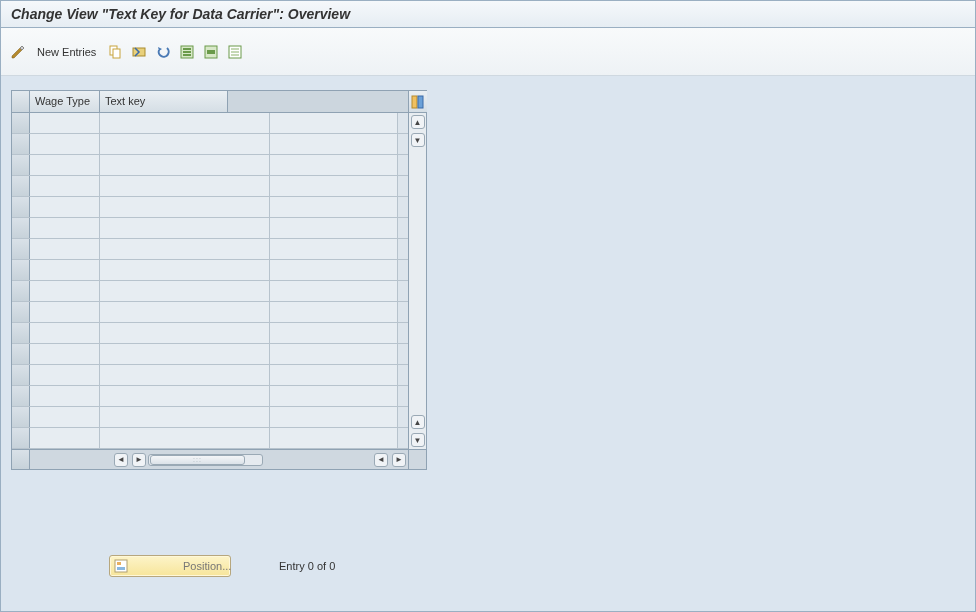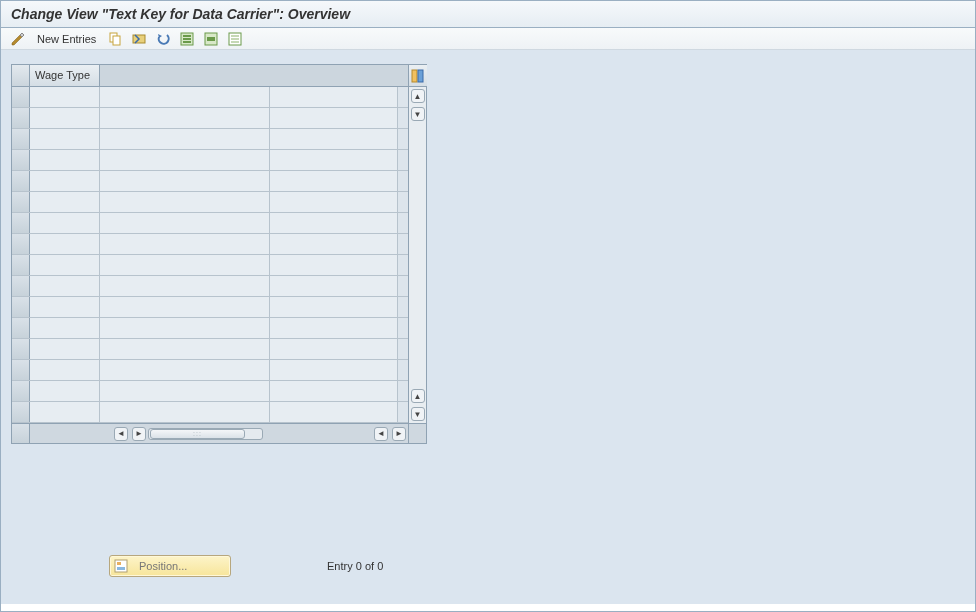--- a/index.html
+++ b/index.html
@@ -22,21 +22,21 @@
       font-weight: bold;
       color: #333;
     }
     .toolbar {
       background: linear-gradient(#f8fafb, #eef2f5);
       border-bottom: 1px solid #cfd8e0;
       padding: 4px 8px;
       display: flex;
       align-items: center;
       gap: 6px;
-      height: 22px;
+      height: 48px;
       position: relative;
     }
     .toolbar .icon {
       width: 18px;
       height: 18px;
       display: inline-flex;
       align-items: center;
       justify-content: center;
       cursor: pointer;
     }
@@ -203,28 +203,29 @@
       background: linear-gradient(#fdf4c9, #f7e59a);
       border: 1px solid #b7a77e;
       border-radius: 3px;
       box-shadow: inset 0 0 0 1px #fff8d8;
       display: flex;
       align-items: center;
       padding: 0 3px;
       font-size: 11px;
       color: #777;
       cursor: pointer;
+      gap: 44px;
     }
     .position-btn .pi {
       width: 16px;
       height: 16px;
       margin-right: 10px;
     }
     .entry-text {
-      margin-left: 96px;
+      margin-left: 48px;
       font-size: 11px;
       color: #333;
     }
   </style>
 </head>
 <body>
 
 <div class="title-bar">Change View "Text Key for Data Carrier": Overview</div>
 
 <div class="toolbar">
@@ -277,20 +278,21 @@
   </span>
 </div>
 
 <div class="content">
   <div class="table-wrapper">
     <div class="table-area">
       <div class="table-main">
         <div class="table-header">
           <div class="th-selector"></div>
           <div class="th c1">Wage Type</div>
+          <div class="th c3">Text key</div>
         </div>
         <div class="table-body" id="table-body">
             <div class="tr">
               <div class="td-selector"></div>
               <div class="td c1"></div>
               <div class="td c2"></div>
               <div class="td c3"></div>
             </div>
             <div class="tr">
               <div class="td-selector"></div>

